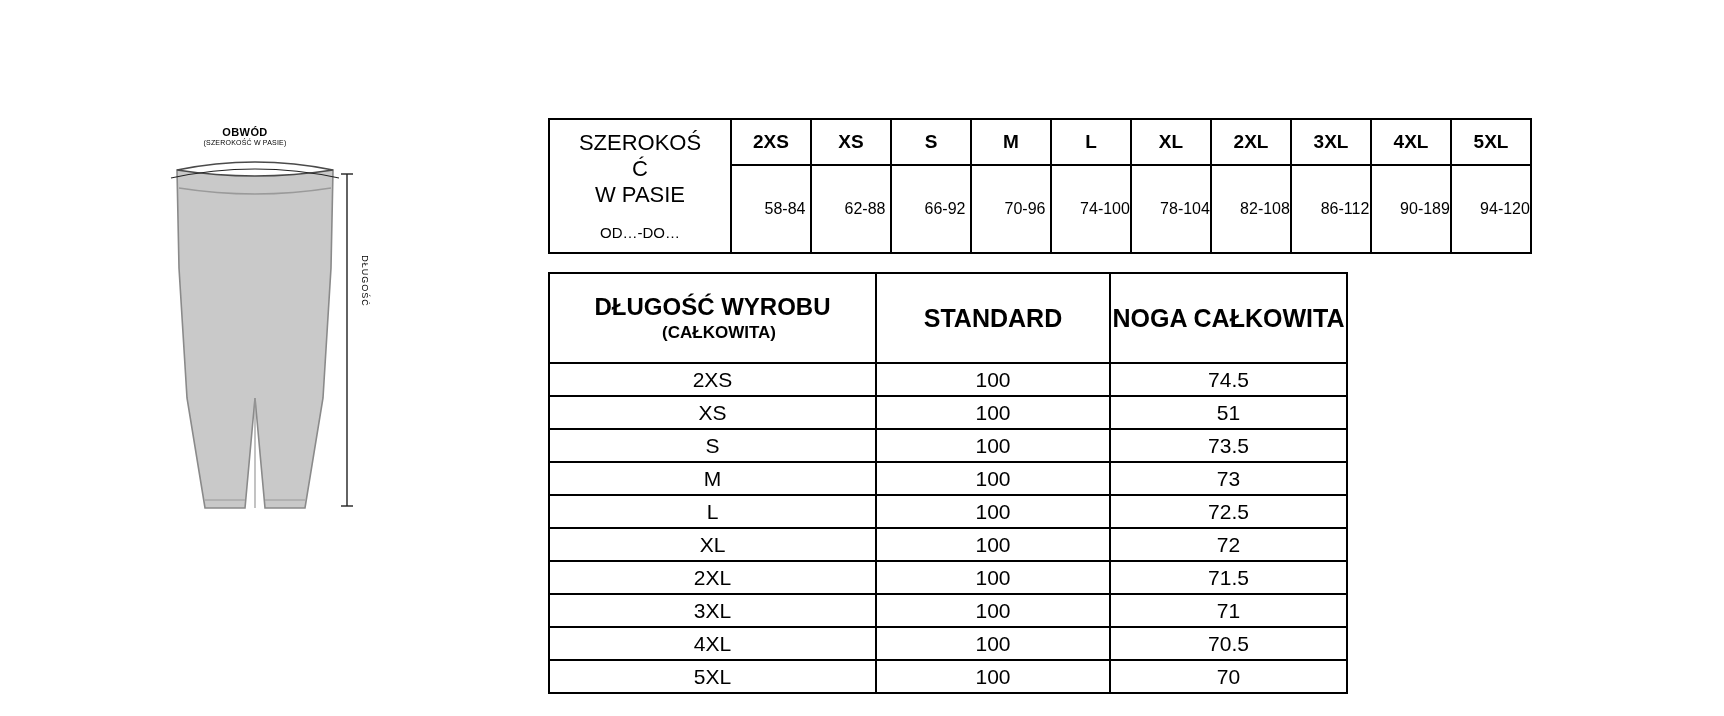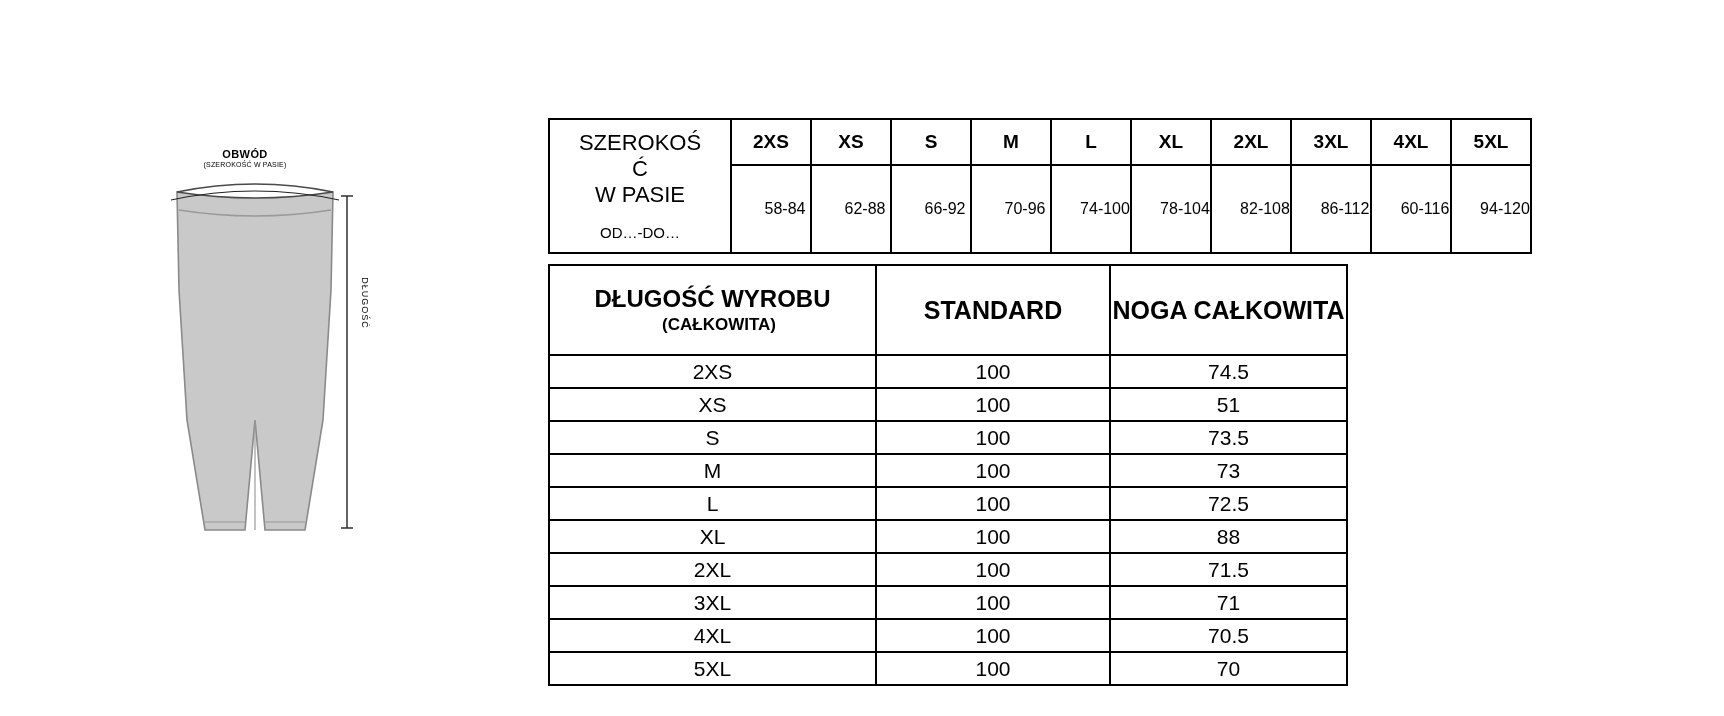--- a/index.html
+++ b/index.html
@@ -27,21 +27,21 @@
     text-align: center;
     font-size: 30px;
     font-weight: bold;
     line-height: 1.35;
     letter-spacing: 0.5px;
   }
 
   #garment-figure {
     position: relative;
     width: 230px;
-    margin: 38px auto 0 auto;
+    margin: 16px auto 0 auto;
     height: 390px;
   }
   #waist-label {
     position: absolute;
     top: 0;
     left: 0;
     width: 180px;
     text-align: center;
     font-size: 11px;
     font-weight: bold;
@@ -105,21 +105,21 @@
   }
   #width-table .val-cell {
     font-size: 16px;
     height: 78px;
     padding-left: 28px;
   }
 
   #length-table {
     position: absolute;
     left: 548px;
-    top: 264px;
+    top: 272px;
     border-collapse: collapse;
     padding-left: 32px;
   }
   #length-table td {
     border: 2px solid #000;
     text-align: center;
     vertical-align: middle;
     padding: 0;
   }
   #length-table .head-main {
@@ -203,21 +203,21 @@
     </tr>
     <tr>
       <td class="val-cell">58-84</td>
       <td class="val-cell">62-88</td>
       <td class="val-cell">66-92</td>
       <td class="val-cell">70-96</td>
       <td class="val-cell">74-100</td>
       <td class="val-cell">78-104</td>
       <td class="val-cell">82-108</td>
       <td class="val-cell">86-112</td>
-      <td class="val-cell">60-116</td>
+      <td class="val-cell">90-189</td>
       <td class="val-cell">94-120</td>
     </tr>
   </tbody>
 </table>
 
 <table id="length-table">
   <tbody>
     <tr>
       <td class="head-main">
         <span>DŁUGOŚĆ WYROBU</span>
@@ -248,21 +248,21 @@
       <td class="body-cell">73</td>
     </tr>
     <tr>
       <td class="body-cell">L</td>
       <td class="body-cell">100</td>
       <td class="body-cell">72.5</td>
     </tr>
     <tr>
       <td class="body-cell">XL</td>
       <td class="body-cell">100</td>
-      <td class="body-cell">88</td>
+      <td class="body-cell">72</td>
     </tr>
     <tr>
       <td class="body-cell">2XL</td>
       <td class="body-cell">100</td>
       <td class="body-cell">71.5</td>
     </tr>
     <tr>
       <td class="body-cell">3XL</td>
       <td class="body-cell">100</td>
       <td class="body-cell">71</td>

